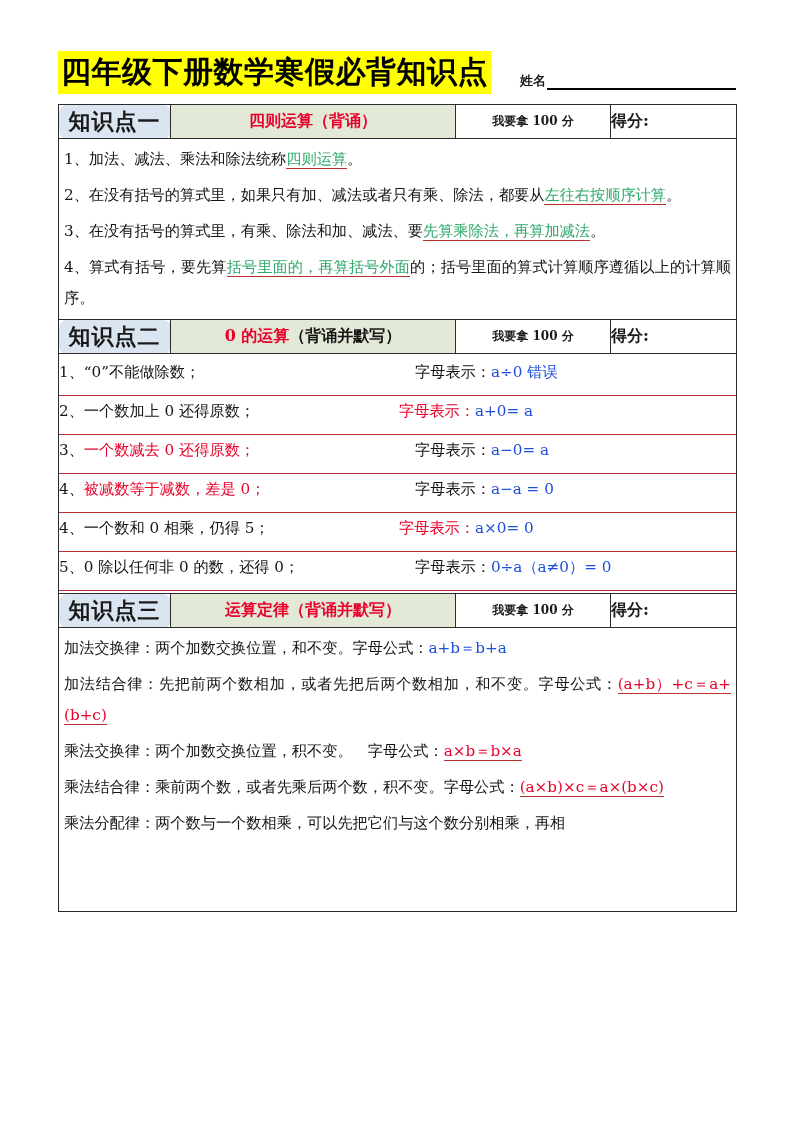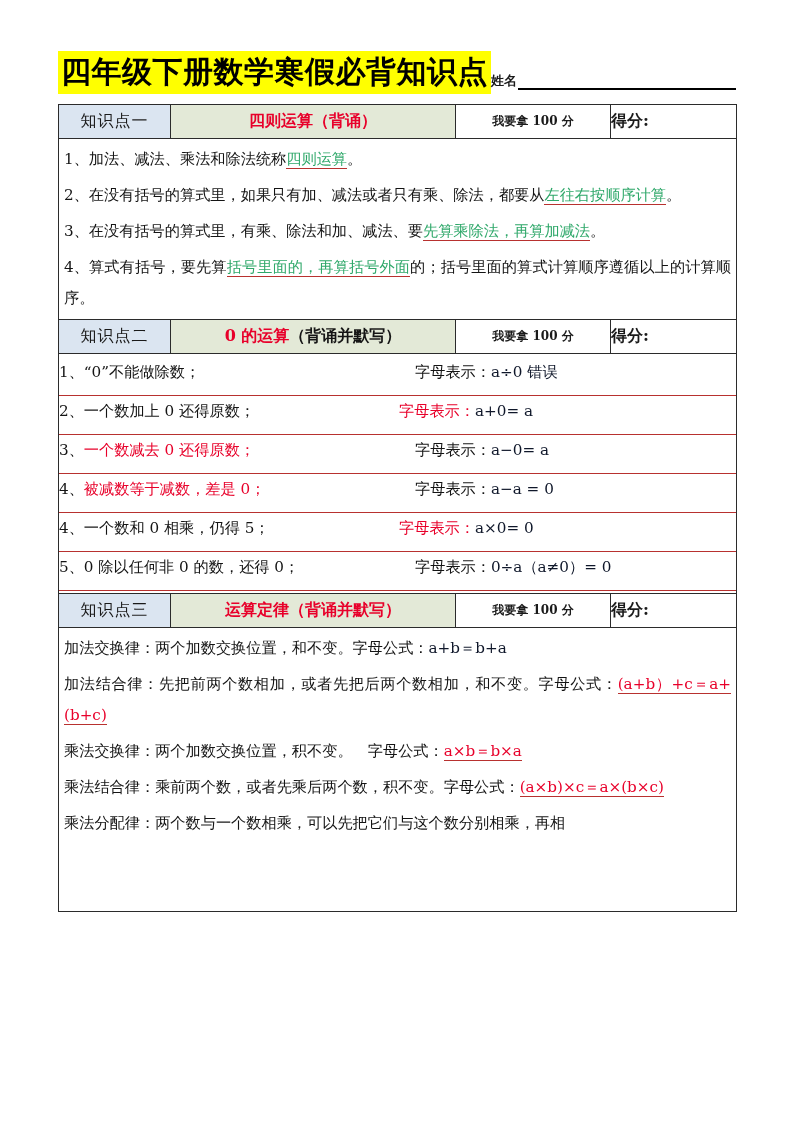--- a/index.html
+++ b/index.html
@@ -43,20 +43,21 @@
     letter-spacing: 0.5px;
     padding: 1px 3px 2px 3px;
     white-space: nowrap;
   }
   .name-label {
     font-size: 13px;
     font-weight: bold;
     line-height: 20px;
     padding-bottom: 3px;
     white-space: nowrap;
+    padding-left: 29px;
   }
   .name-blank {
     flex: 1;
     border-bottom: 2px solid #000;
     height: 20px;
     margin-bottom: 4px;
     margin-left: 1px;
   }
 
   
@@ -72,24 +73,25 @@
     border: 1px solid #2b2b2b;
     padding: 0;
     vertical-align: middle;
   }
 
   
   .hdr-kp {
     width: 112px;
     background: #dbe5f1;
     text-align: center;
-    font-size: 16px;
-    font-weight: normal;
+    font-size: 22px;
+    font-weight: bold;
     height: 33px;
     letter-spacing: 1px;
+    border-radius: 8px;
   }
   .hdr-topic {
     width: 285px;
     background: #e3e9d7;
     text-align: center;
     font-size: 16px;
     font-weight: bold;
     height: 33px;
     white-space: nowrap;
   }
@@ -119,21 +121,21 @@
     line-height: 31px;
     text-align: justify;
     color: #141414;
   }
   .body-cell p {
     margin: 5px;
   }           
   .gu { color: #2fa86a; border-bottom: 1px solid #b8312f; }
   .r  { color: #e8002a; }
   .ru { color: #e8002a; border-bottom: 1px solid #b8312f; }
-  .b  { color: #0f172a; }
+  .b  { color: #1d4ed8; }
 
   
   .kv-list { }
   .kv-row {
     display: flex;
     align-items: baseline;
     border-bottom: 1px solid #b8312f;
     height: 38px;
     font-size: 15.2px;
   }

